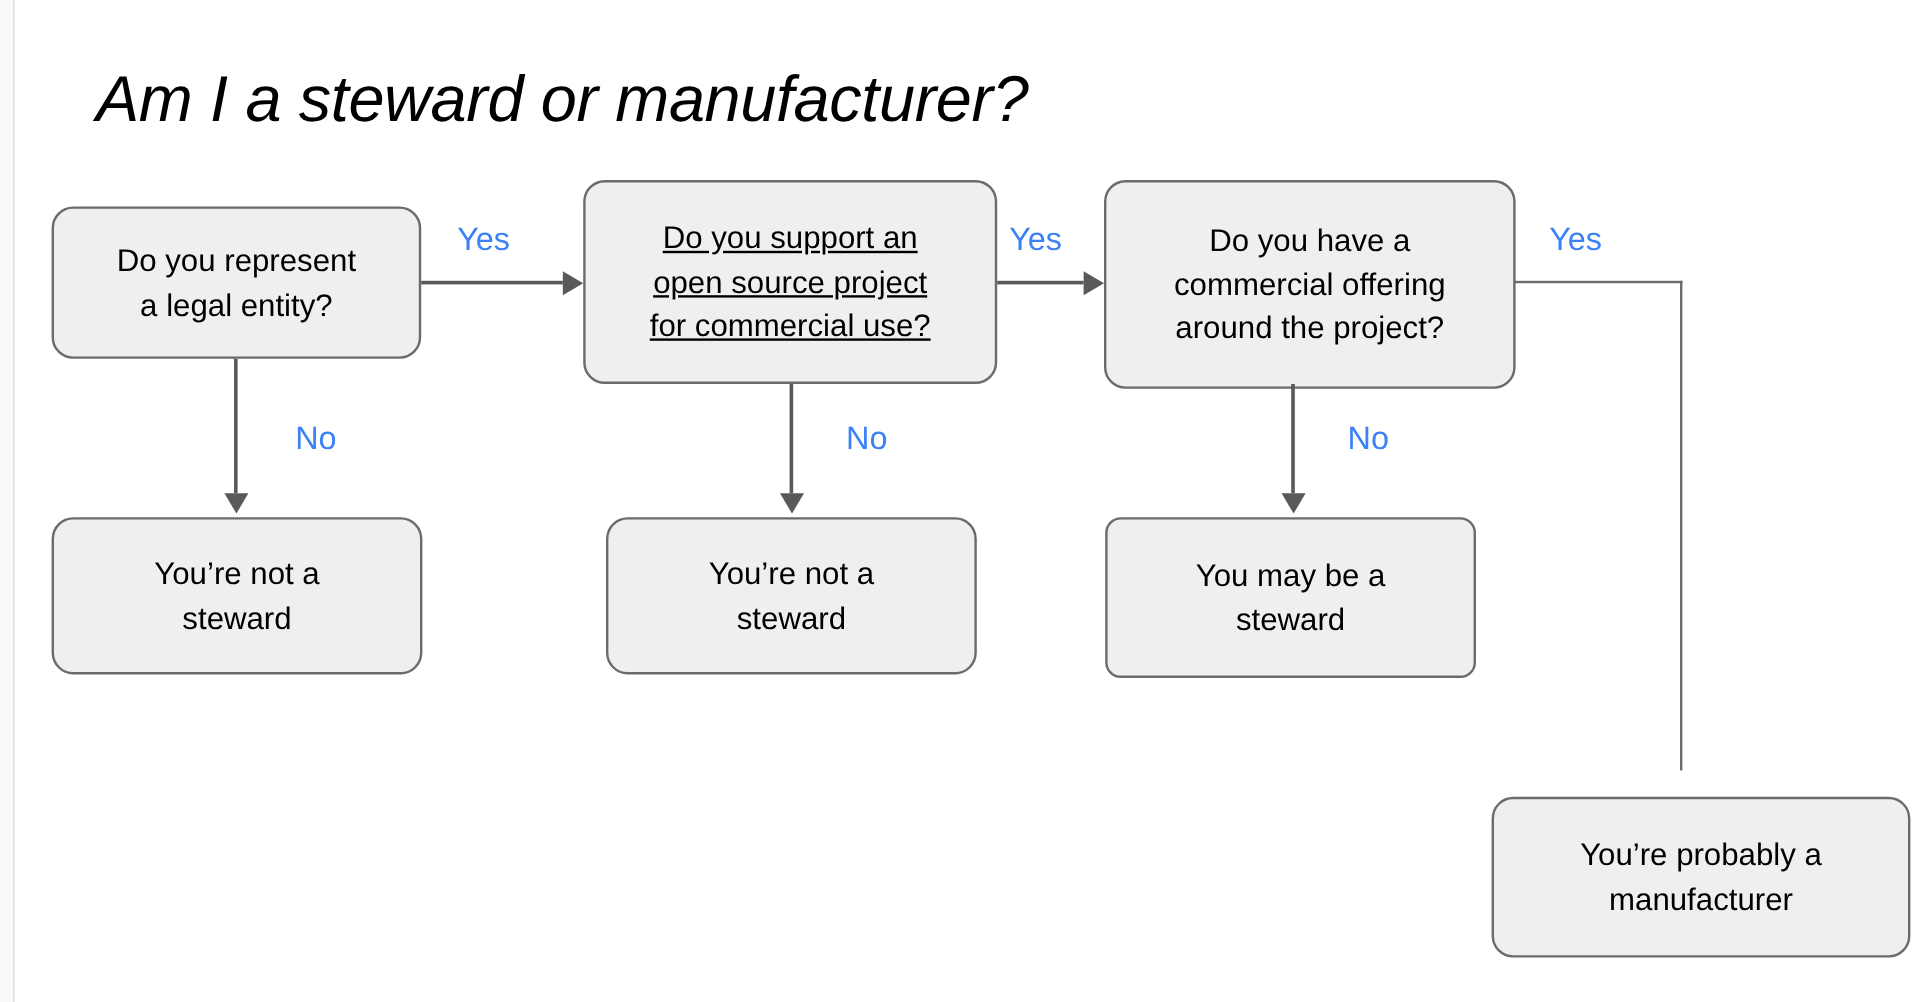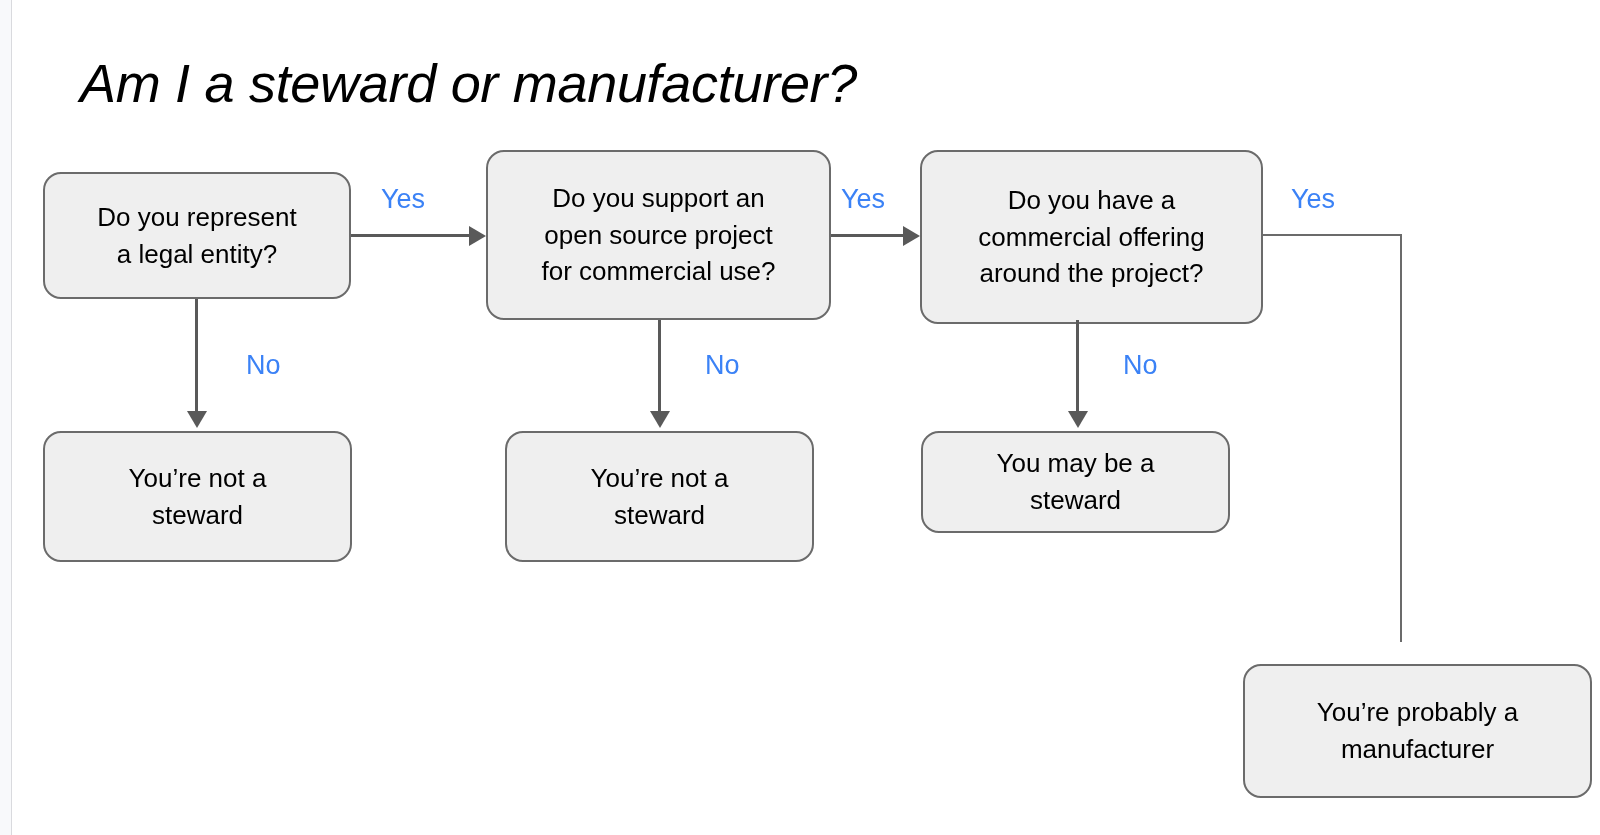--- a/index.html
+++ b/index.html
@@ -113,21 +113,21 @@
   <div id="left-gutter"></div>
   <div id="left-rule"></div>
 
   <div id="slide-title">Am I a steward or manufacturer?</div>
 
   <div class="node" style="left:43px; top:172px; width:308px; height:127px;">
     <span class="node-text">Do you represent
 a legal entity?</span>
   </div>
 
-  <div class="node" style="left:486px; top:150px; width:345px; height:170px;">
+  <div class="node" style="left:486px; top:150px; width:345px; height:170px;text-decoration:underline;">
     <span class="node-text">Do you support an
 open source project
 for commercial use?</span>
   </div>
 
   <div class="node" style="left:920px; top:150px; width:343px; height:174px;">
     <span class="node-text">Do you have a
 commercial offering
 around the project?</span>
   </div>
@@ -135,21 +135,21 @@
   <div class="node" style="left:43px; top:431px; width:309px; height:131px;">
     <span class="node-text">You’re not a
 steward</span>
   </div>
 
   <div class="node" style="left:505px; top:431px; width:309px; height:131px;">
     <span class="node-text">You’re not a
 steward</span>
   </div>
 
-  <div class="node" style="left:921px; top:431px; width:309px; height:102px;">
+  <div class="node" style="left:921px; top:431px; width:309px; height:134px;border-radius:13px;">
     <span class="node-text">You may be a
 steward</span>
   </div>
 
   <div class="node" style="left:1243px; top:664px; width:349px; height:134px;">
     <span class="node-text">You’re probably a
 manufacturer</span>
   </div>
 
   <div class="edge-line h" style="left:351px; top:234px; width:118px;"></div>

